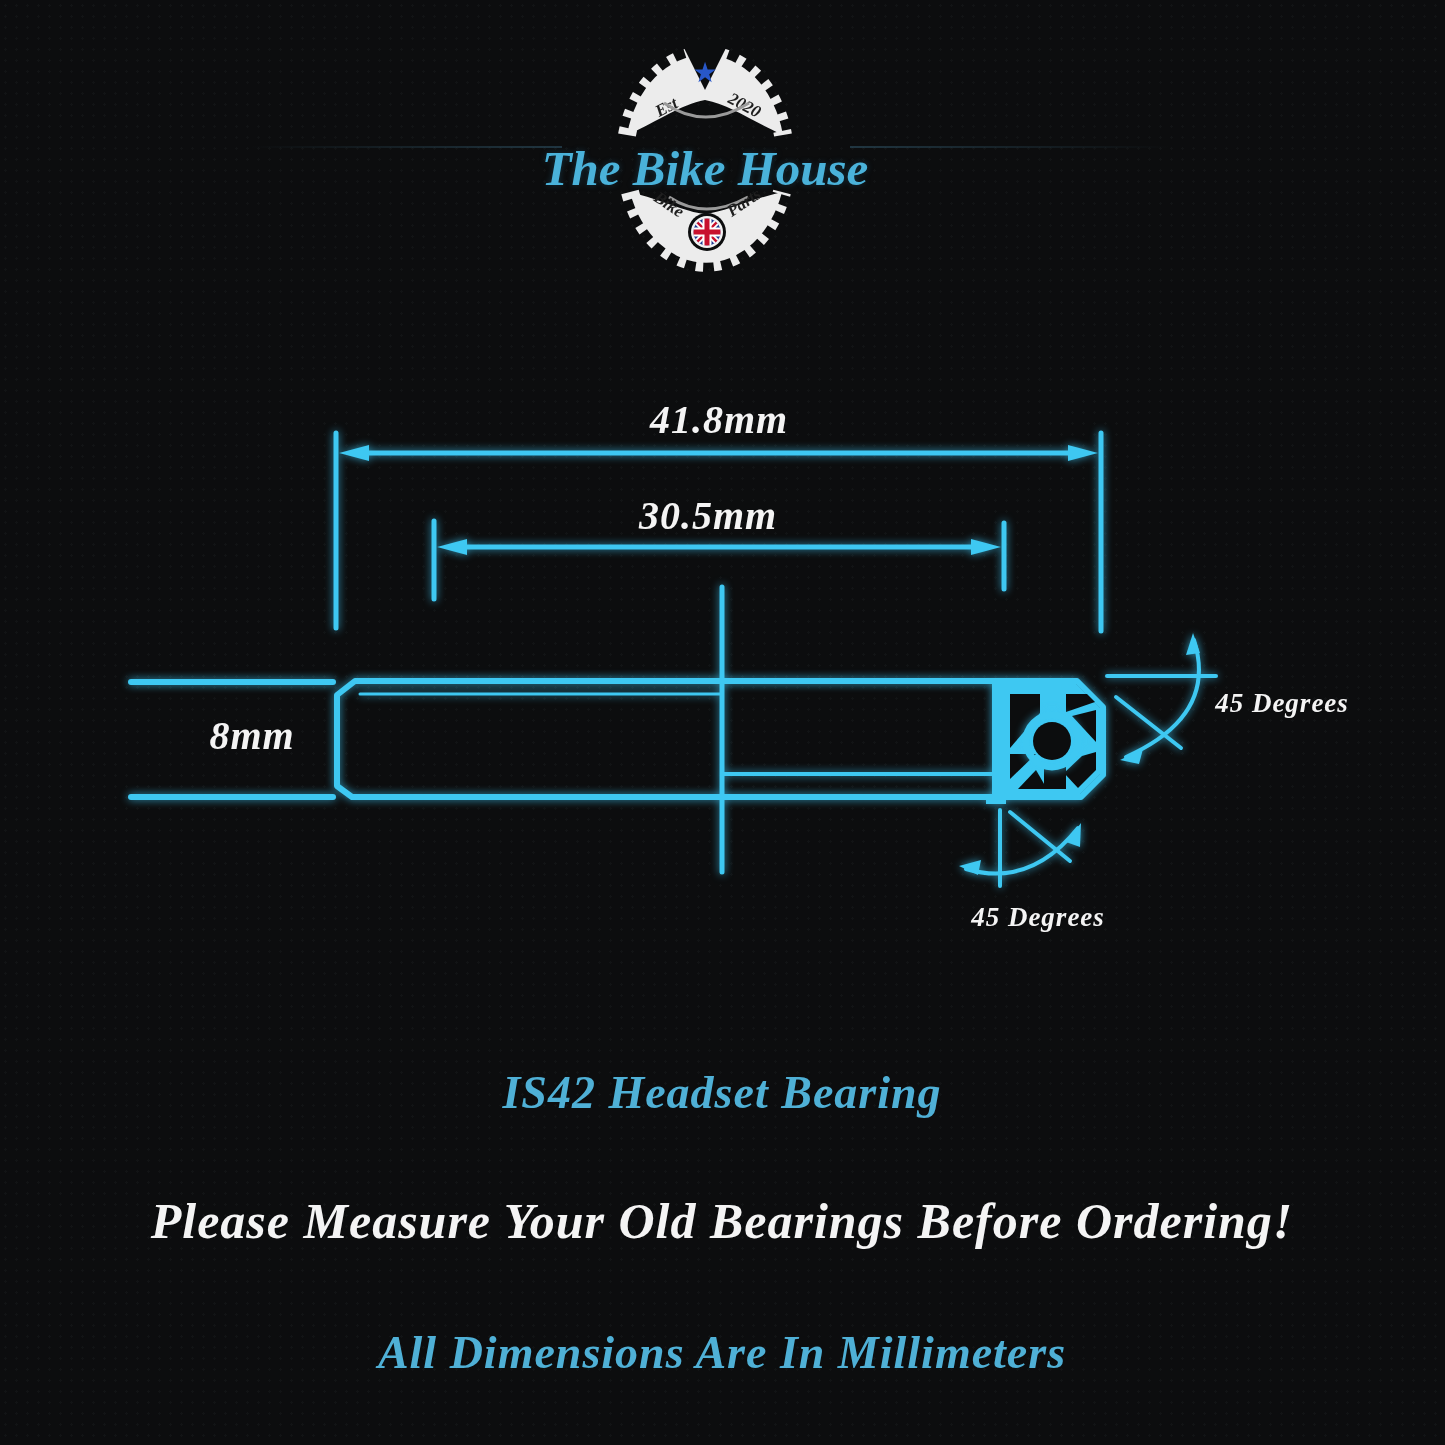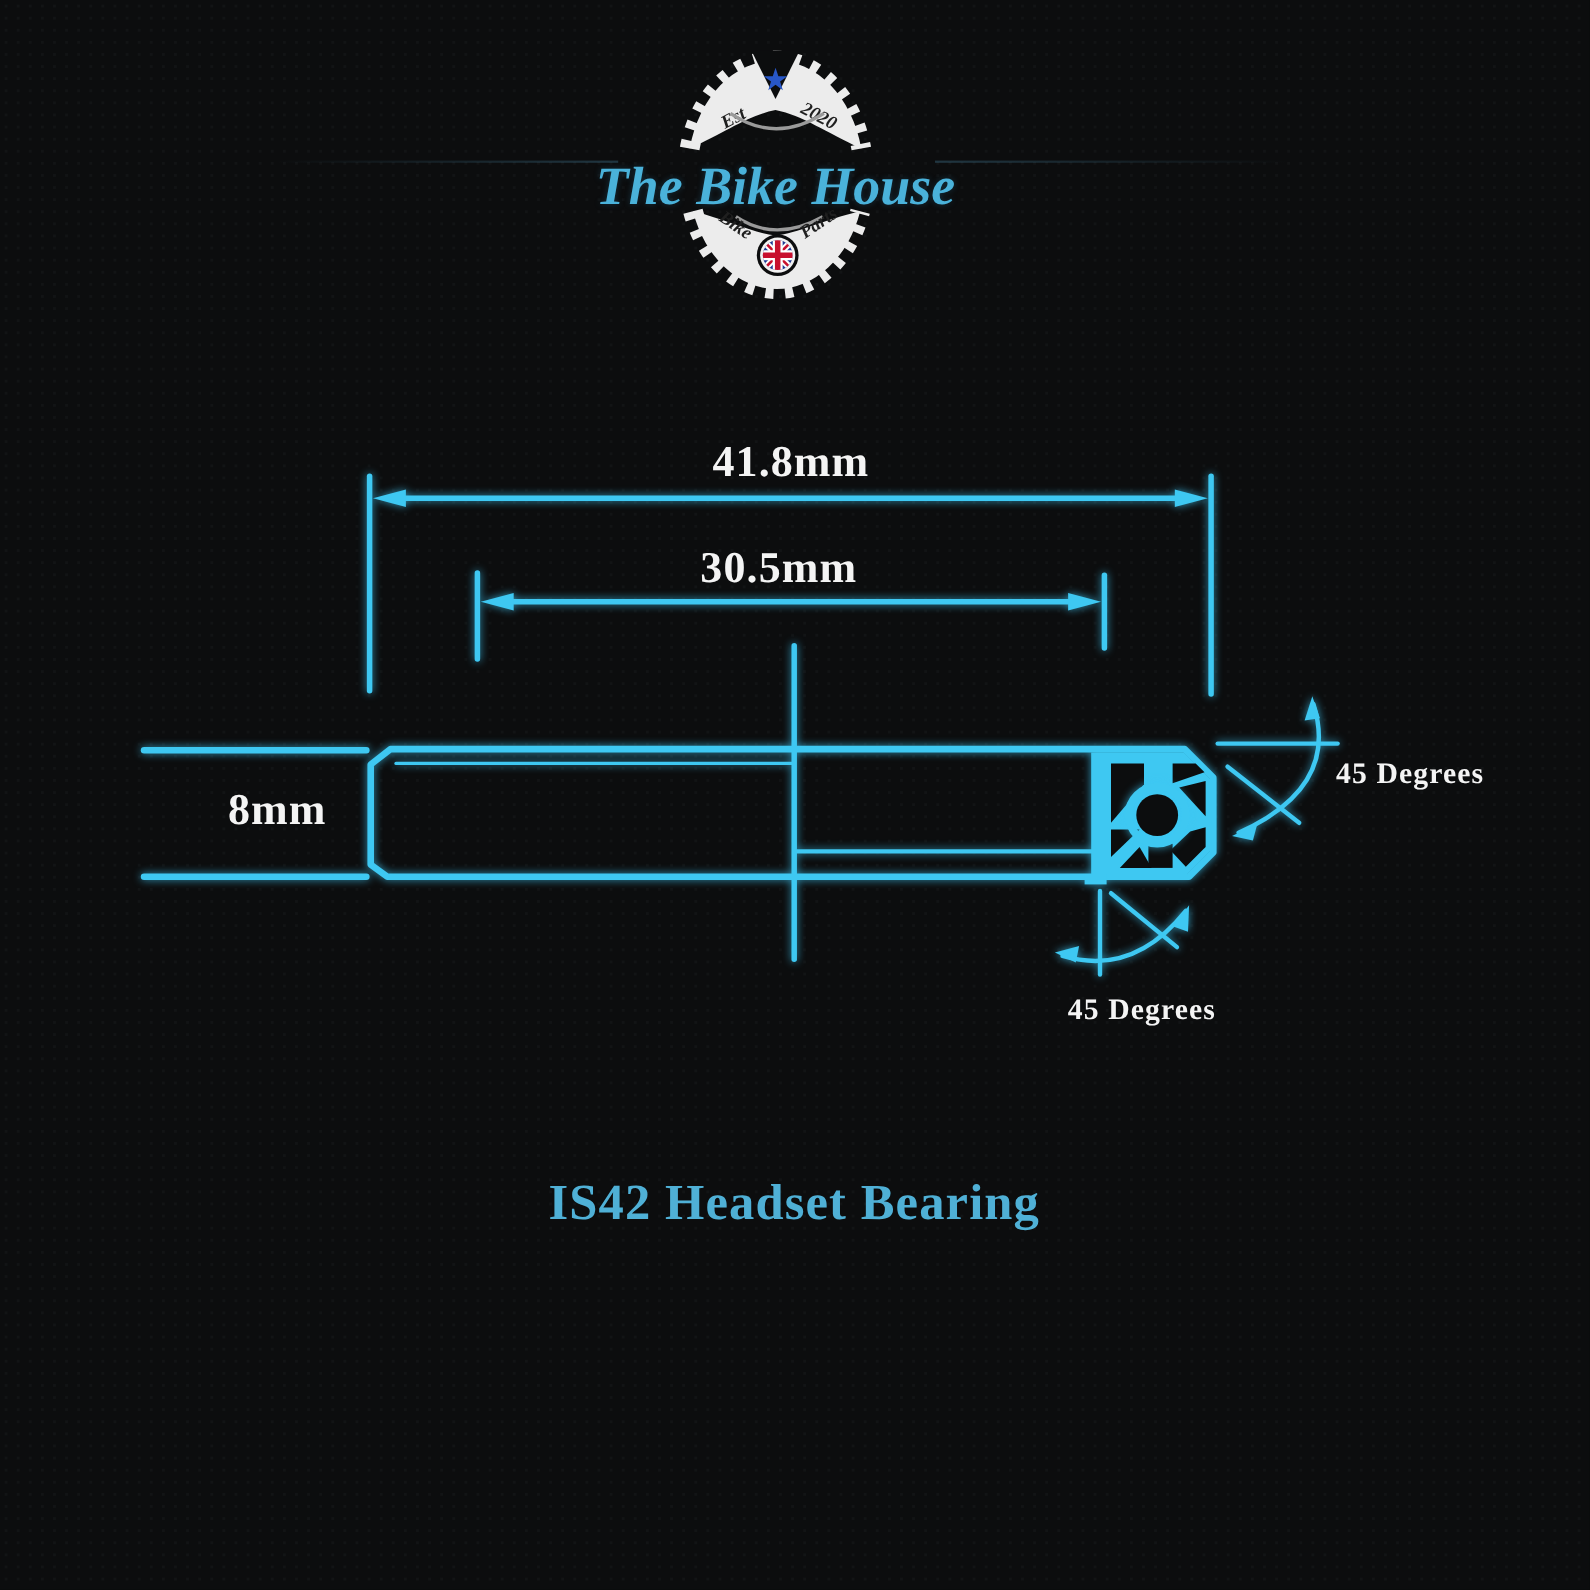--- a/index.html
+++ b/index.html
@@ -7,21 +7,21 @@
           font-family:"Liberation Serif","DejaVu Serif",serif;}
   .canvas::before{content:"";position:absolute;inset:0;
           background-image:radial-gradient(#17191b 1.2px,transparent 1.3px);
           background-size:11px 11px;opacity:.55;pointer-events:none;}
   .divider{position:absolute;height:2px;top:146px;pointer-events:none;}
   .divider.left{left:250px;width:312px;background:linear-gradient(to right,rgba(70,130,160,0),rgba(70,130,160,.35));}
   .divider.right{left:850px;width:320px;background:linear-gradient(to left,rgba(70,130,160,0),rgba(70,130,160,.35));}
   svg.diagram{position:absolute;left:0;top:0;}
   .gl{filter:drop-shadow(0 0 4px rgba(62,199,244,.75));}
   .lbl{position:absolute;transform:translateX(-50%);white-space:nowrap;
-       font-weight:700;letter-spacing:1px;}
+       font-style:italic;font-weight:700;letter-spacing:1px;}
   .lbl.white{color:#f4f4f4;}
   .lbl.blue{color:#4fb0d6;}
   .dim{font-size:40px;}
   .deg{font-size:27px;}
   .logo-title{position:absolute;left:705px;top:140px;transform:translateX(-50%);
        font-size:49px;font-style:italic;font-weight:700;color:#4ab2da;white-space:nowrap;
        text-shadow:0 0 6px rgba(40,120,160,.35);}
   .cap-product{top:1042px;font-size:46px;}
   .cap-warning{top:1168px;font-size:50px;}
   .cap-units{top:1302px;font-size:46px;}
@@ -138,14 +138,16 @@
 
   <div class="logo-title">The Bike House</div>
 
   <div class="lbl white dim" style="left:719px;top:396px;">41.8mm</div>
   <div class="lbl white dim" style="left:708px;top:492px;">30.5mm</div>
   <div class="lbl white dim" style="left:252px;top:712px;">8mm</div>
   <div class="lbl white deg" style="left:1282px;top:688px;">45 Degrees</div>
   <div class="lbl white deg" style="left:1038px;top:902px;">45 Degrees</div>
 
   <div class="lbl blue cap cap-product">IS42 Headset Bearing</div>
+  <div class="lbl white cap cap-warning">Please Measure Your Old Bearings Before Ordering!</div>
+  <div class="lbl blue cap cap-units">All Dimensions Are In Millimeters</div>
 
 </div>
 
 </body></html>

